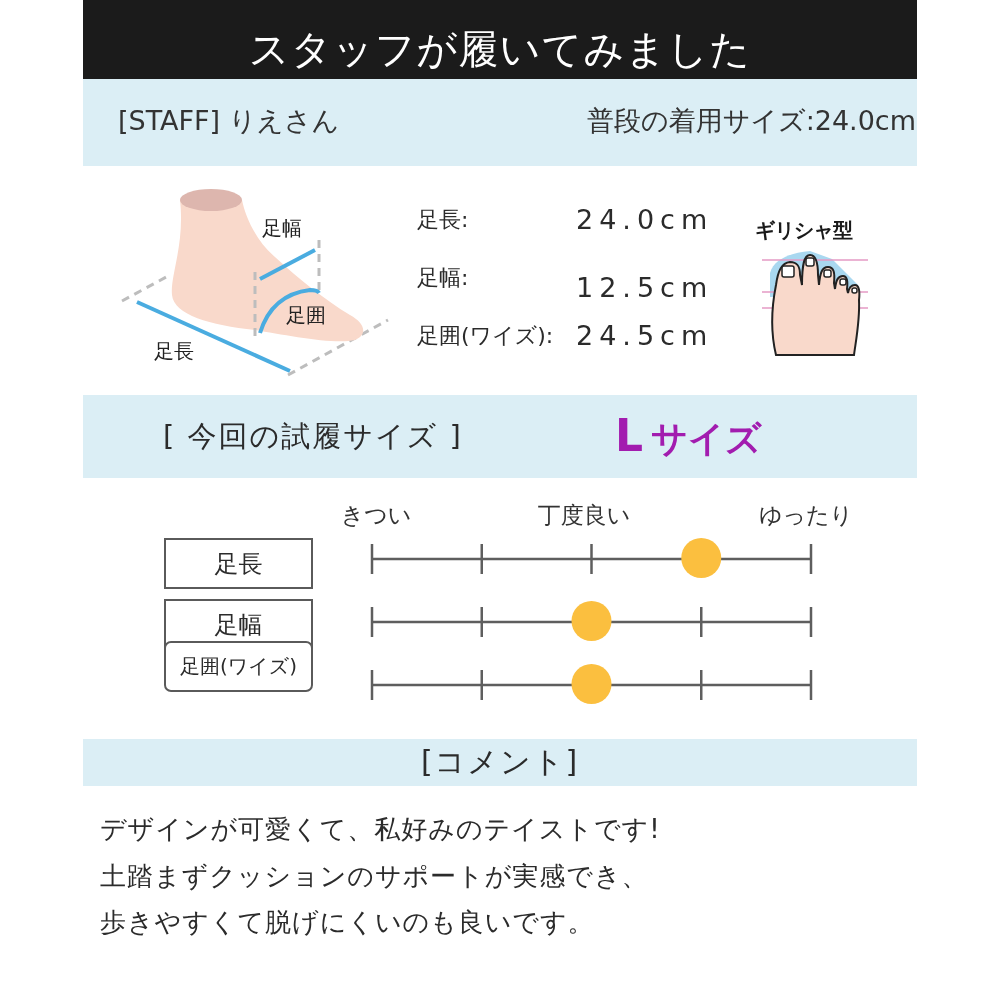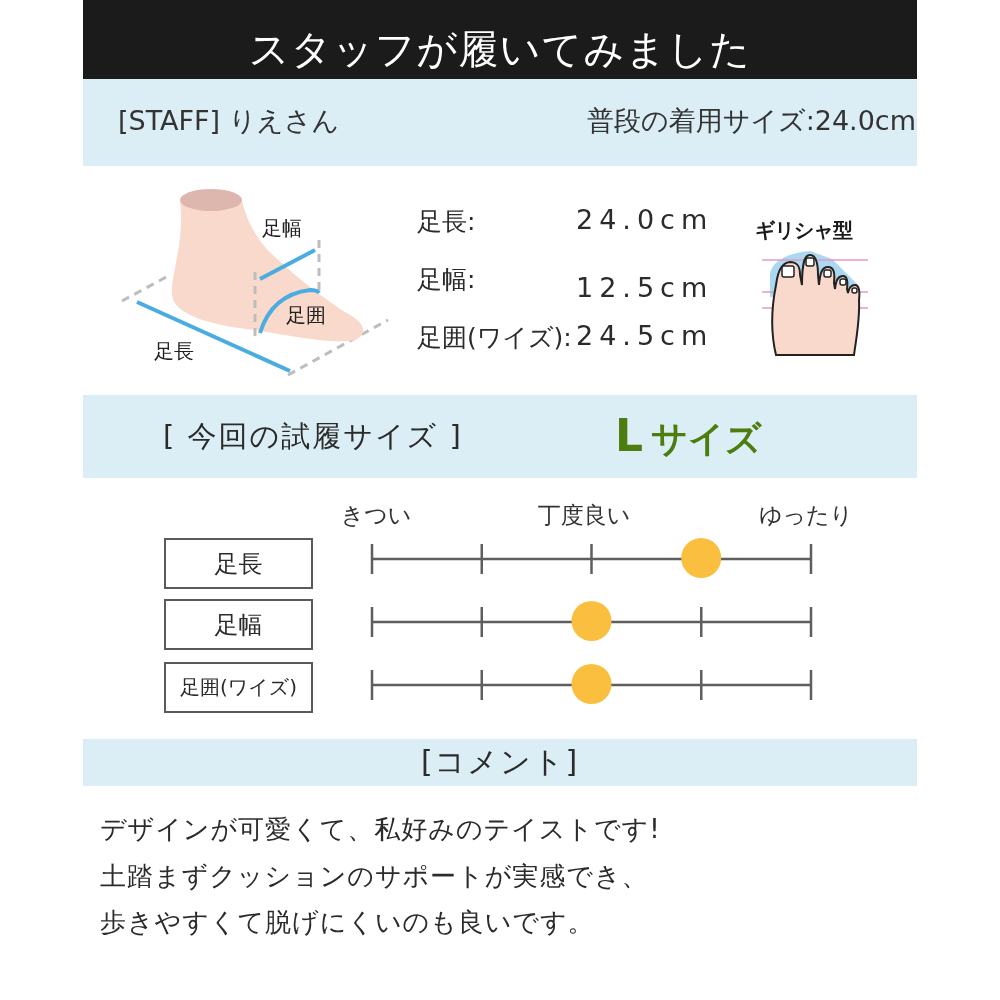--- a/index.html
+++ b/index.html
@@ -12,28 +12,28 @@
   .title-bar { left: 83px; top: 0; width: 834px; height: 99px; background: #1b1b1b; display: flex; align-items: center; justify-content: center; }
   .title-bar span { color: #ffffff; font-size: 40px; letter-spacing: 1px; }
 
   .band { background: #dbeef5; left: 83px; width: 834px; }
 
   .staff-band { top: 79px; height: 87px; }
   .staff-name { left: 118px; top: 103px; font-size: 27px; color: #333; white-space: nowrap; }
   .usual-size { right: 84px; top: 103px; font-size: 27px; color: #333; white-space: nowrap; text-align: center; }
 
   
-  .meas-label { left: 417px; font-size: 25px; color: #2b2b2b; white-space: nowrap; }
+  .meas-label { left: 417px; font-size: 22px; color: #2b2b2b; white-space: nowrap; }
   .meas-value { left: 576px; width: 140px; font-size: 27px; letter-spacing: 6px; color: #2b2b2b; white-space: nowrap; }
   .foot-type { left: 755px; top: 196px; font-size: 20px; font-weight: bold; color: #1a1a1a; letter-spacing: -1px; white-space: nowrap; margin-top: 21px; }
 
   
   .trial-band { top: 395px; height: 83px; }
   .trial-label { left: 163px; top: 417px; font-size: 29px; color: #2b2b2b; letter-spacing: 2px; white-space: nowrap; }
-  .trial-size { left: 615px; top: 410px; font-size: 36px; font-weight: bold; color: #4d7c0f; white-space: nowrap; }
+  .trial-size { left: 615px; top: 410px; font-size: 36px; font-weight: bold; color: #a21caf; white-space: nowrap; }
   .trial-size .big-l { font-size: 44px; margin-right: 8px; }
 
   
   .scale-head { top: 500px; font-size: 23px; color: #333; white-space: nowrap; transform: translateX(-50%); text-align: center; }
   .row-box { left: 164px; width: 149px; height: 51px; border: 2px solid #5a5a5a; background: #fff; display: flex; align-items: center; justify-content: center; font-size: 24px; color: #2b2b2b; white-space: nowrap; }
   .row-box.small { font-size: 20px; }
 
   
   .comment-band { top: 739px; height: 47px; display: flex; align-items: center; justify-content: center; }
   .comment-band span { font-size: 30px; color: #2b2b2b; letter-spacing: 2px; }
@@ -97,21 +97,21 @@
 <div class="abs trial-size">
   <span class="big-l">L</span><span>サイズ</span>
 </div>
 
 <div class="abs scale-head" style="left:376px;">きつい</div>
 <div class="abs scale-head" style="left:584px;">丁度良い</div>
 <div class="abs scale-head" style="left:806px;">ゆったり</div>
 
 <div class="abs row-box" style="top:538px;">足長</div>
 <div class="abs row-box" style="top:599px;">足幅</div>
-<div class="abs row-box small" style="top:662px;">足囲(ワイズ)</div>
+<div class="abs row-box small" style="top:641px;border-radius:7px;">足囲(ワイズ)</div>
 
 <svg class="abs" style="left:0; top:0;" width="1000" height="1000" viewBox="0 0 1000 1000" id="scale-svg">
     <g>
       <line x1="372" x2="811" y1="559" y2="559" stroke="#5E5E5E" stroke-width="2.5"></line>
       <line x1="372" x2="372" y1="544" y2="574" stroke="#5E5E5E" stroke-width="2.5"></line>
       <line x1="481.75" x2="481.75" y1="544" y2="574" stroke="#5E5E5E" stroke-width="2.5"></line>
       <line x1="591.5" x2="591.5" y1="544" y2="574" stroke="#5E5E5E" stroke-width="2.5"></line>
       <line x1="701.25" x2="701.25" y1="544" y2="574" stroke="#5E5E5E" stroke-width="2.5"></line>
       <line x1="811" x2="811" y1="544" y2="574" stroke="#5E5E5E" stroke-width="2.5"></line>
       <circle cx="701.25" cy="558" r="20" fill="#FBBF3F"></circle>

